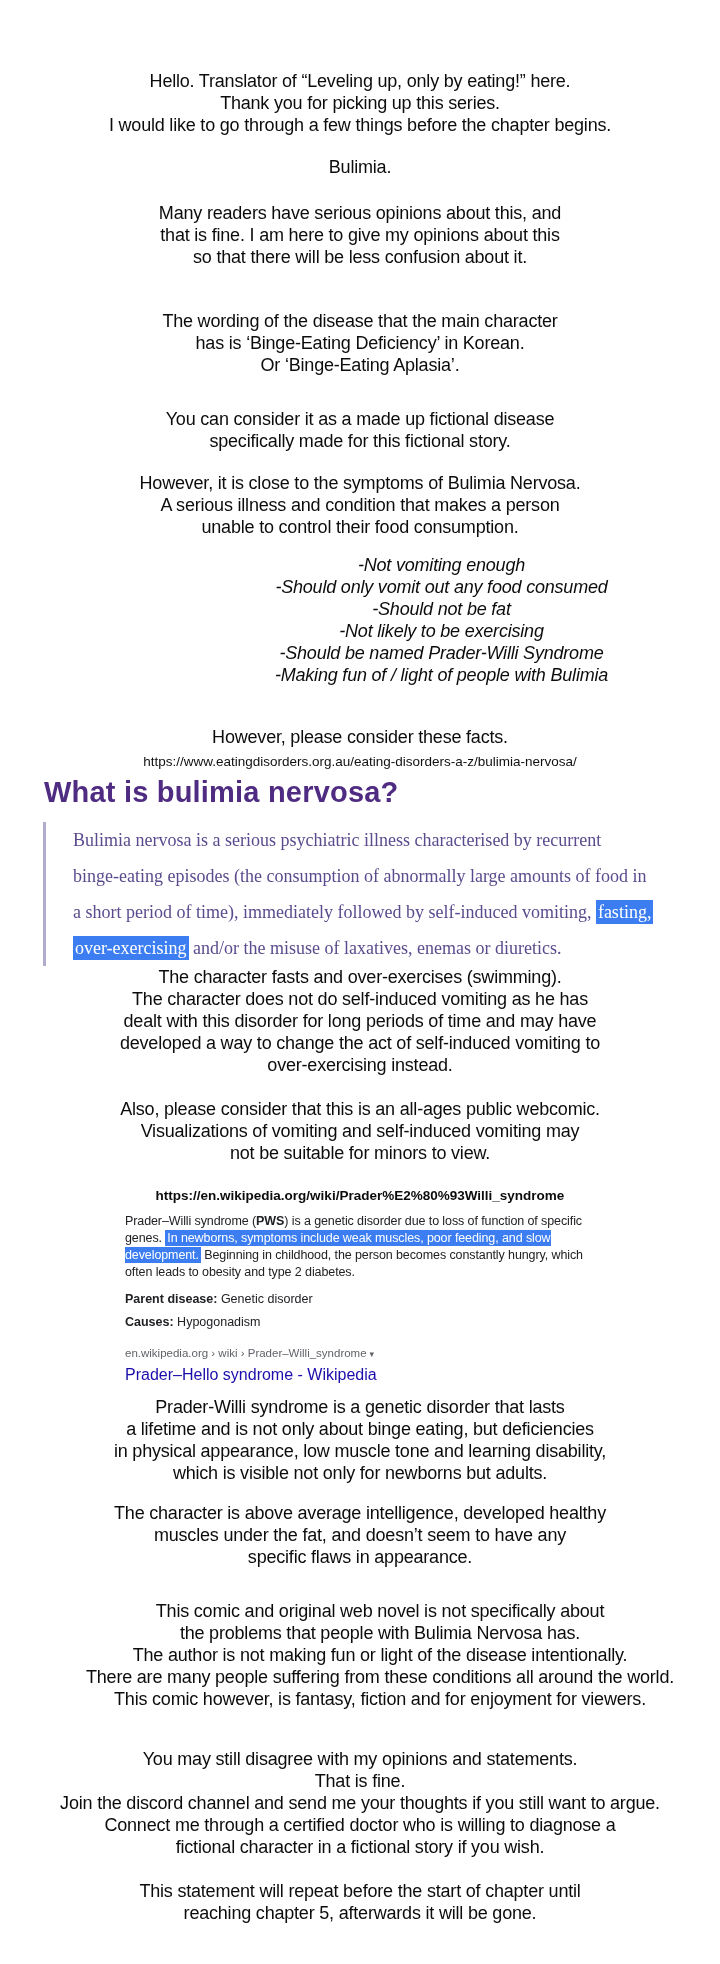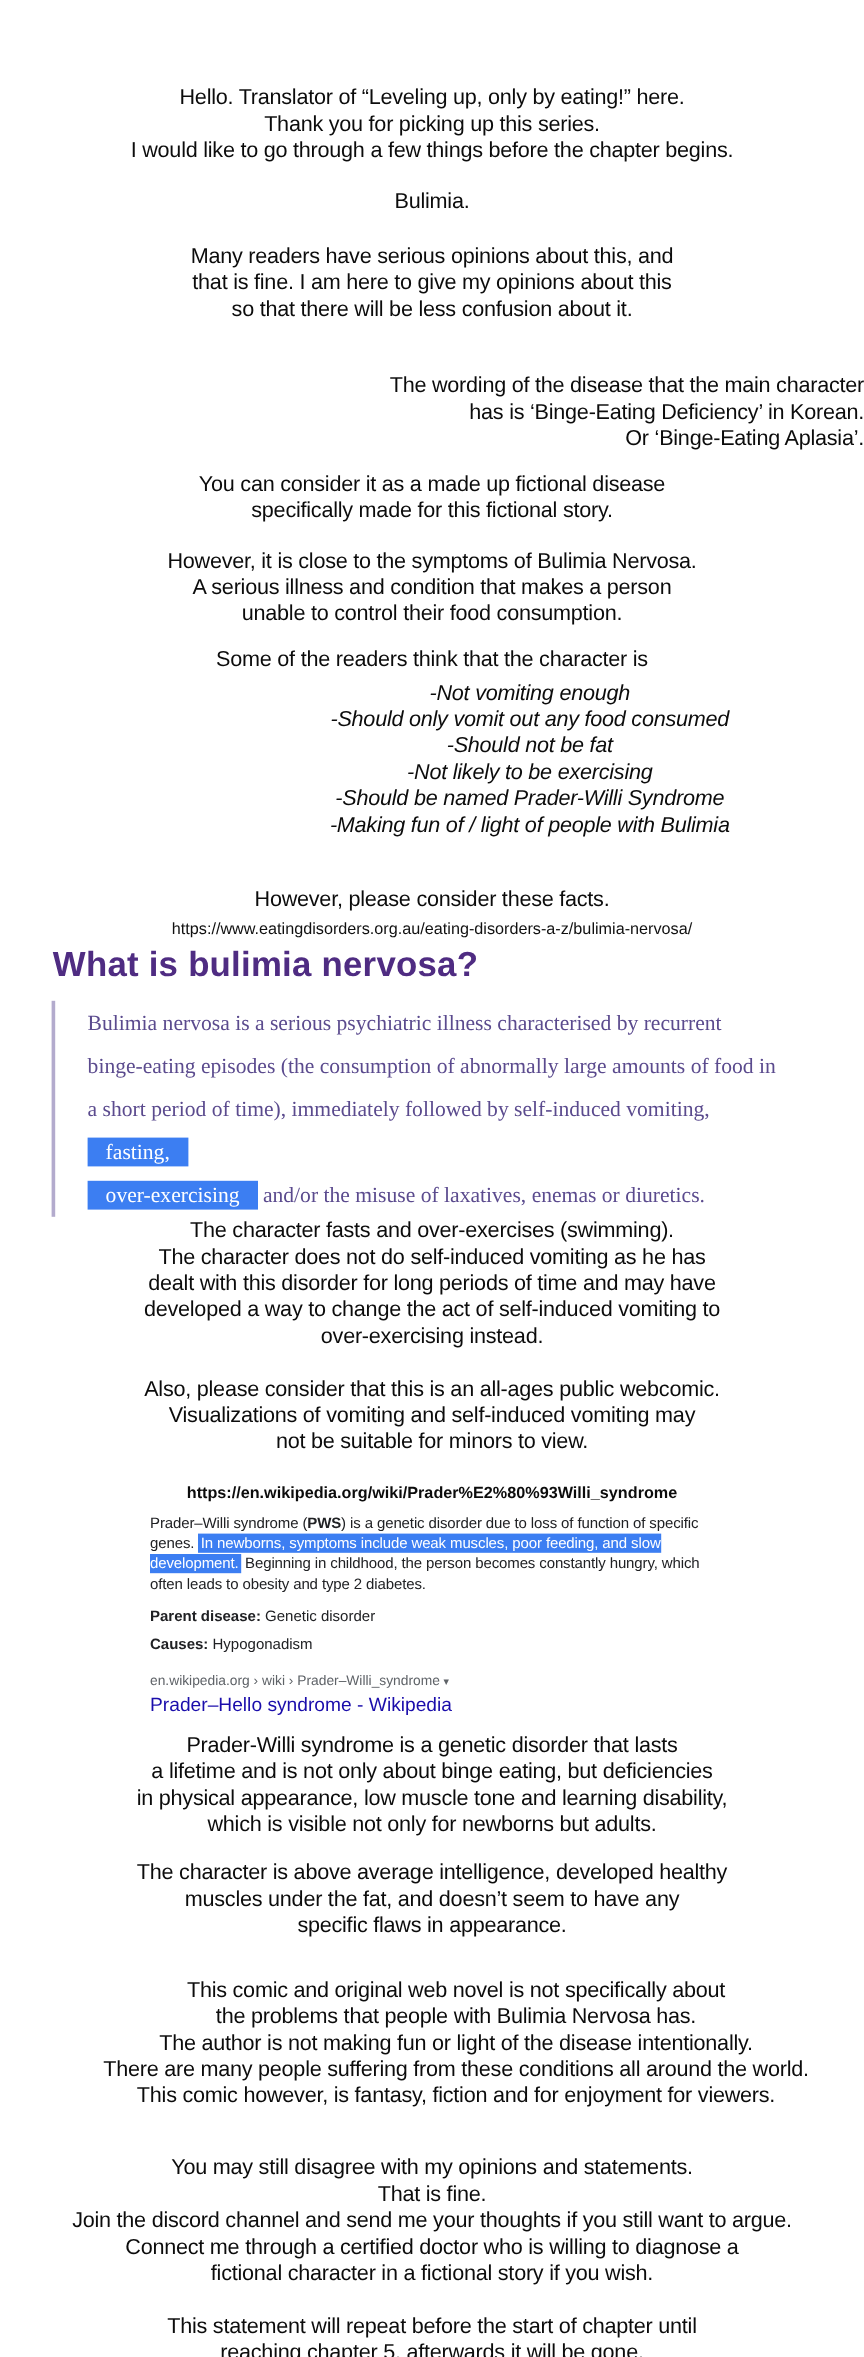--- a/index.html
+++ b/index.html
@@ -19,22 +19,22 @@
     font-size:18px;
     line-height:22px;
     letter-spacing:-0.2px;
     white-space:pre-line;
     margin:0;
     font-weight:500;
   }
   #p1{padding-top:70px;}
   #p2{margin-top:20px;}
   #p3{margin-top:24px;}
-  #p4{margin-top:42px;text-align:right;}
-  #p5{margin-top:16px;}
+  #p4{margin-top:42px;}
+  #p5{margin-top:32px;}
   #p6{margin-top:20px;text-align:center;}
   #readers{margin-top:16px;}
   .readers-header{
     text-align:center;font-size:18px;line-height:22px;letter-spacing:-0.2px;margin:0;font-weight:500;
   }
   .readers-list{
     margin:6px 0 0 163px;
     font-size:18px;line-height:22px;letter-spacing:-0.2px;font-weight:500;
     text-align:center;
     font-style:italic;
@@ -62,21 +62,21 @@
     border-left:3px solid var(--quote_border,#b3abcd);
     width:600px;
     font-family:"Liberation Serif", serif;
     font-size:18px;
     line-height:36px;
     color:var(--quote_purple,#5b4b8e);
   }
   .hl{
     background:var(--highlight_bg,#3c7ef2);
     color:var(--highlight_text,#ffffff);
-    padding:2px 15px;
+    padding:2px 2px;
   }
   #p9{text-align:center;}
   #p10{margin-top:22px;}
   .wiki-url{
     text-align:center;
     font-weight:700;
     font-size:13.5px;
     line-height:16px;
     margin:24px 0 0 0;
     color:#0c0c0c;
@@ -134,21 +134,20 @@
   <p class="note" id="p4">The wording of the disease that the main character
 has is ‘Binge-Eating Deficiency’ in Korean.
 Or ‘Binge-Eating Aplasia’.</p>
   <p class="note" id="p5">You can consider it as a made up fictional disease
 specifically made for this fictional story.</p>
   <p class="note" id="p6">However, it is close to the symptoms of Bulimia Nervosa.
 A serious illness and condition that makes a person
 unable to control their food consumption.</p>
 
   <div id="readers">
-    <p class="readers-header">Some of the readers think that the character is</p>
     <div class="readers-list">
         <div>-Not vomiting enough</div>
         <div>-Should only vomit out any food consumed</div>
         <div>-Should not be fat</div>
         <div>-Not likely to be exercising</div>
         <div>-Should be named Prader-Willi Syndrome</div>
         <div>-Making fun of / light of people with Bulimia</div>
       </div>
   </div>
 

